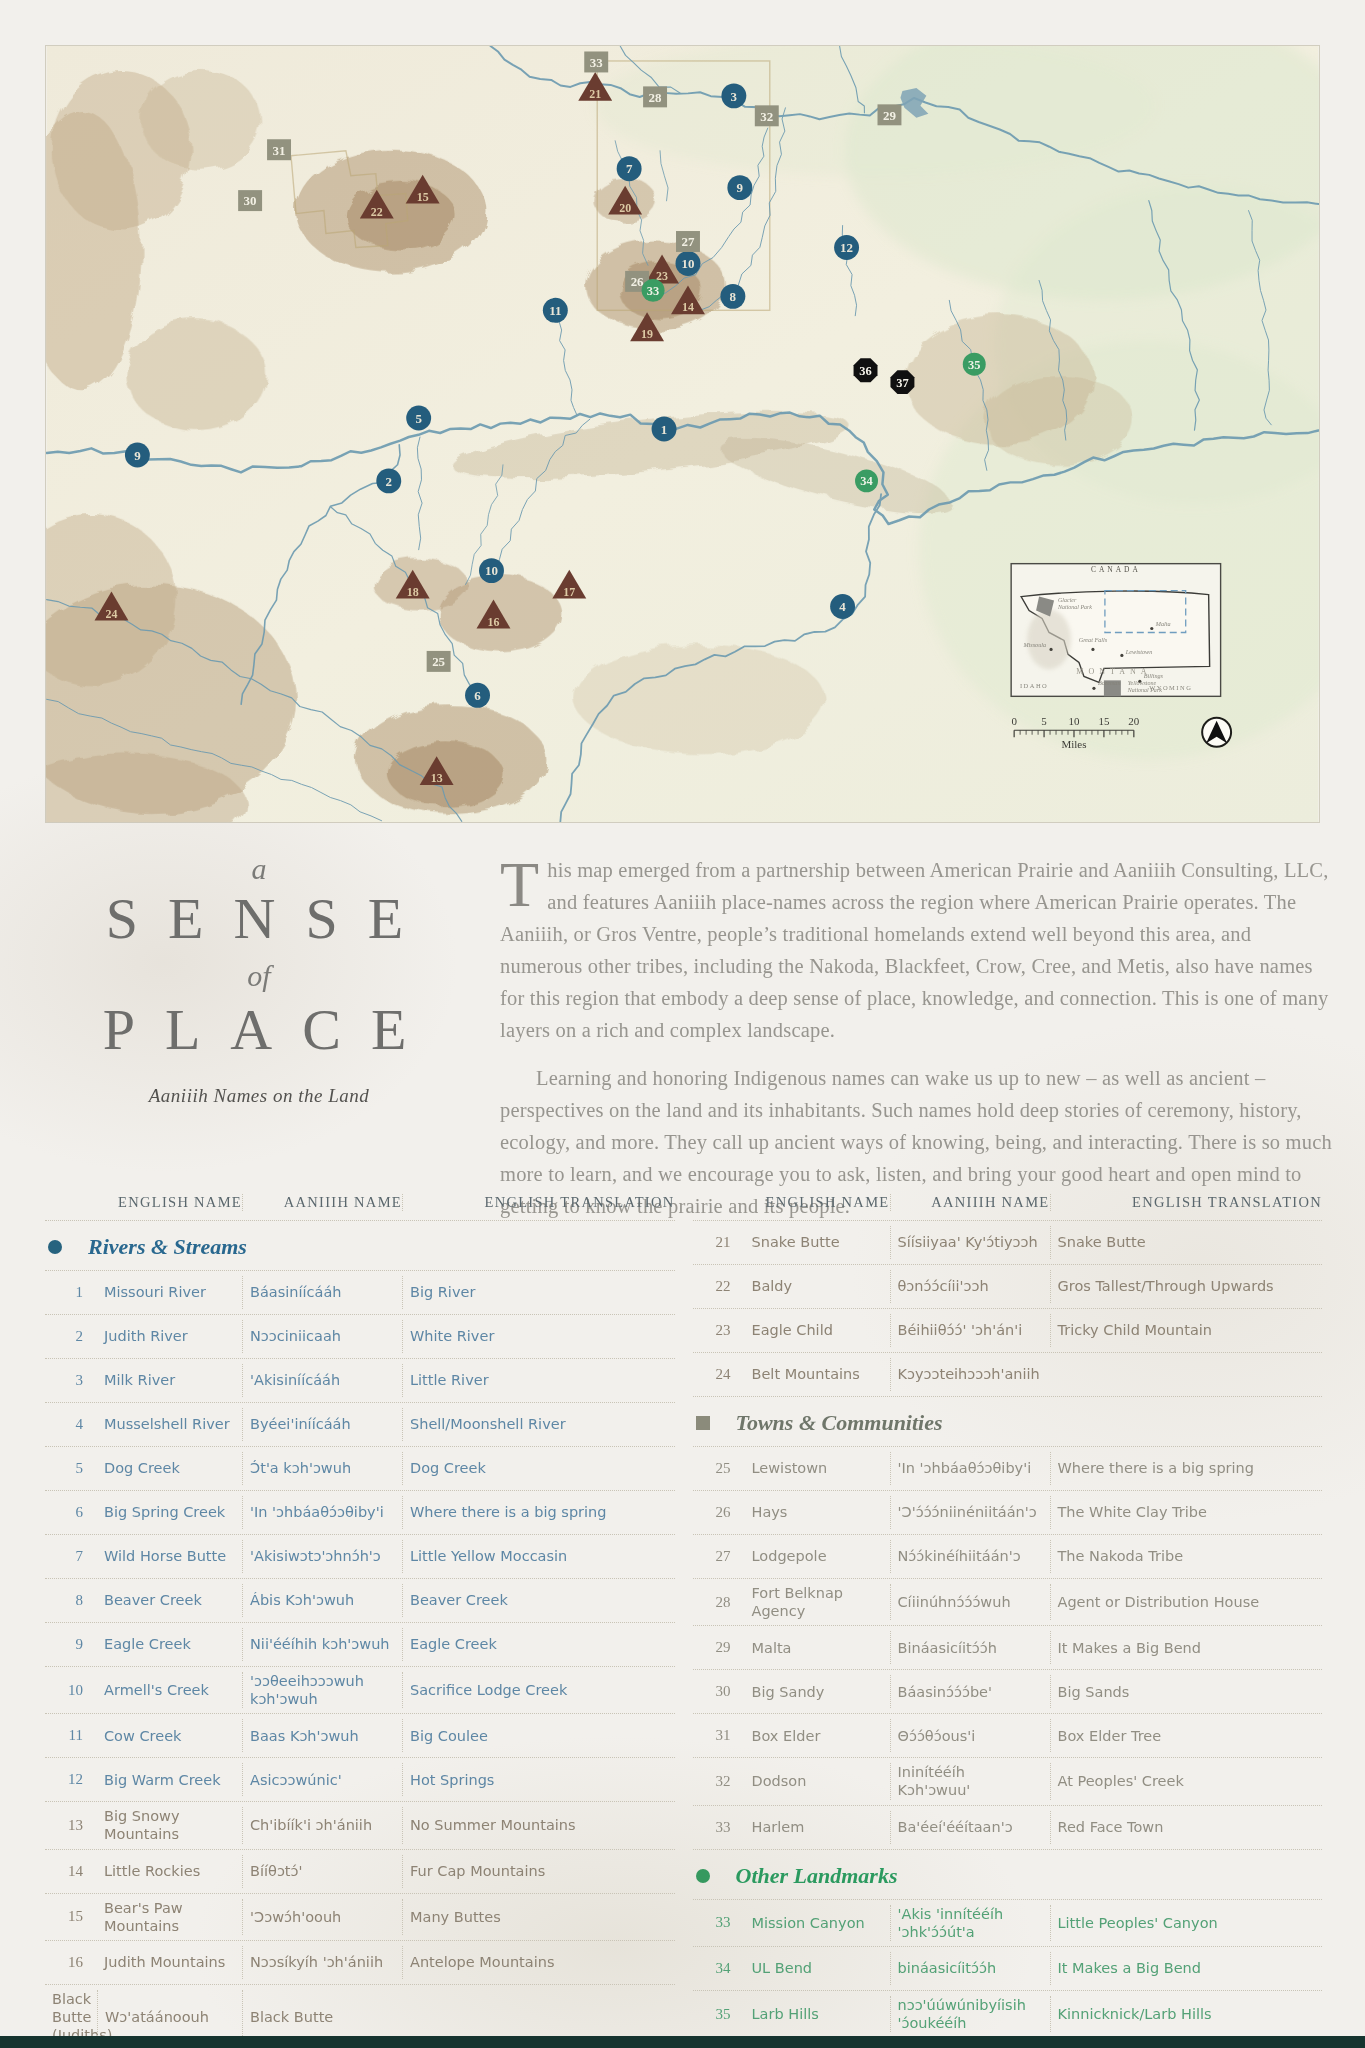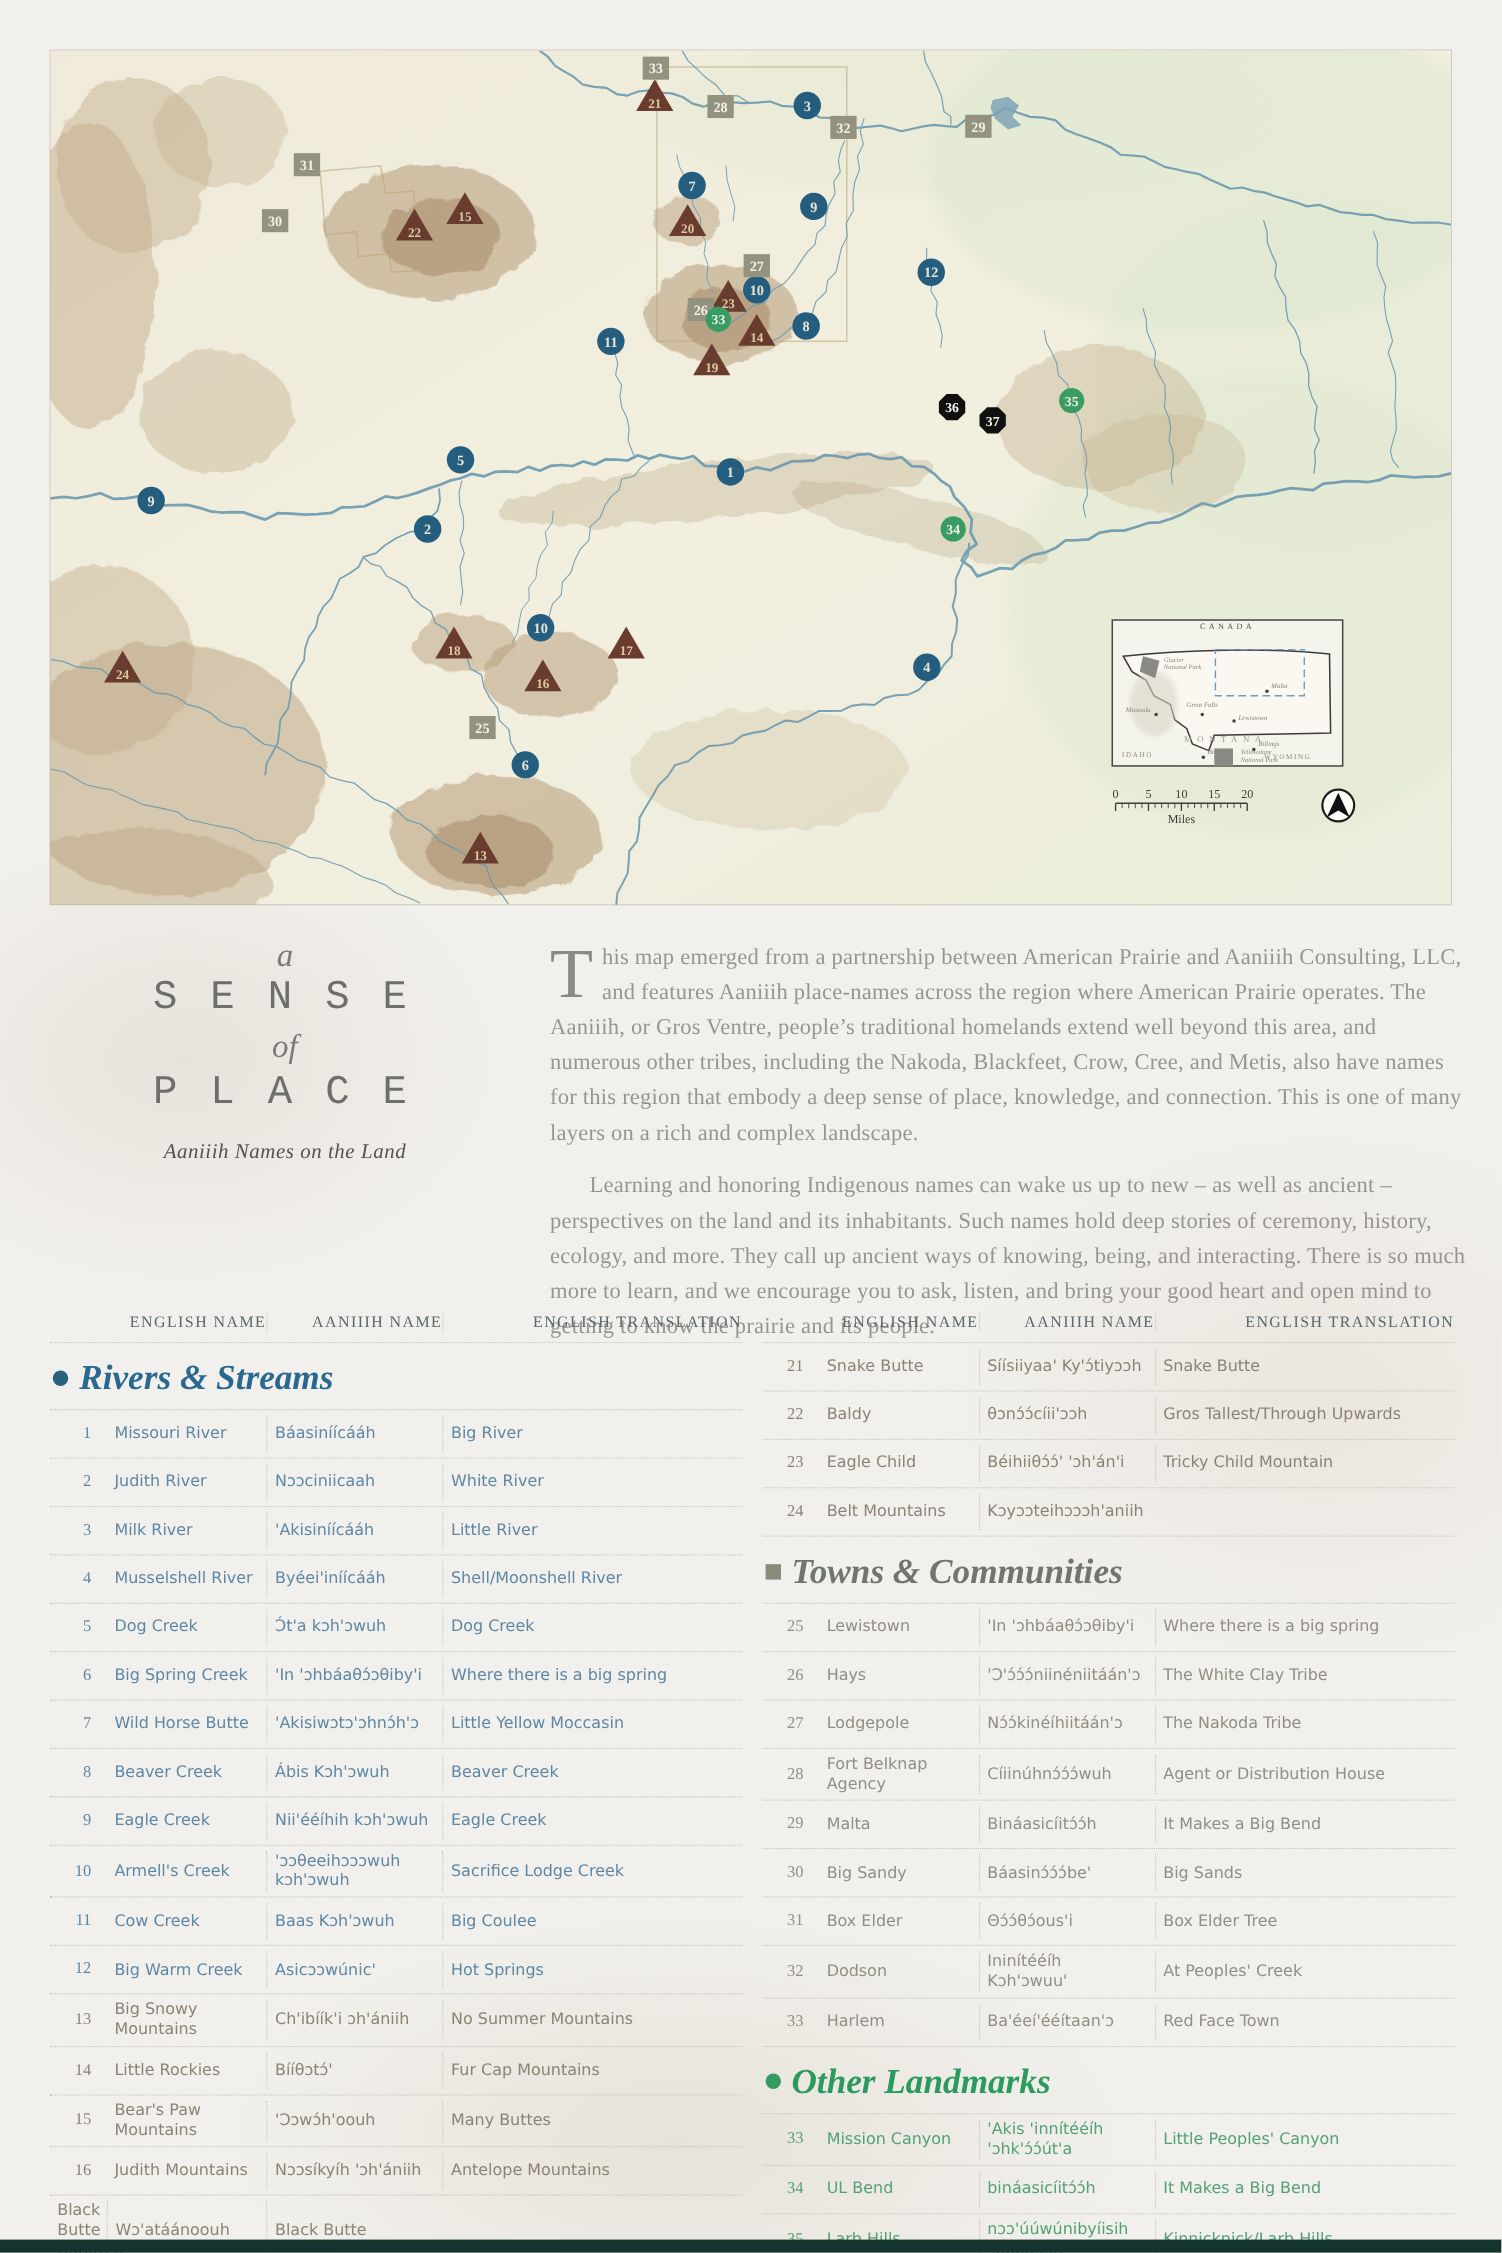--- a/index.html
+++ b/index.html
@@ -12,39 +12,39 @@
       radial-gradient(ellipse 600px 300px at 45% 95%, rgba(219,214,200,.5), rgba(219,214,200,0) 70%);
     font-family:"Liberation Serif","DejaVu Serif",serif;
   }
   
   .map-wrap{position:absolute;left:45px;top:45px;width:1275px;height:778px;
     border:1px solid rgba(150,140,110,.35);box-sizing:border-box;}
   .map-wrap svg{display:block;}
   
   .title-block{position:absolute;left:76px;top:852px;width:366px;text-align:center;color:#6e6e6c;}
   .t-a{font-style:italic;font-size:30px;color:#7b7b78;}
-  .t-big{font-size:37px;letter-spacing:30px;margin-left:21px;color:#6e6e6c;line-height:1.15;font-family:Liberation Mono, monospace;}
+  .t-big{font-size:58px;letter-spacing:30px;margin-left:21px;color:#6e6e6c;line-height:1.15;}
   .t-of{font-style:italic;font-size:30px;color:#7b7b78;margin:6px 0 4px;}
   .t-sub{font-style:italic;font-size:19px;color:#53524f;margin-top:22px;letter-spacing:.5px;}
   
   .intro{position:absolute;left:500px;top:855px;width:834px;color:#97958f;font-size:20.5px;line-height:1.56;letter-spacing:.2px;}
   .intro p{margin:0;}
   .intro .dropcap{float:left;font-size:64px;line-height:.82;padding:4px 8px 0 0;color:#8b8984;}
   .intro p.p2{text-indent:36px;margin-top:16px;font-family:Liberation Serif, serif;}
   
   .legend{position:absolute;left:45px;top:1185px;width:1277px;display:flex;gap:18px;}
   .lg-col{flex:1 1 0;min-width:0;}
   .lg-head{display:grid;grid-template-columns:52px 145px 160px 1fr;
     font-family:"Liberation Serif","DejaVu Serif",serif;font-size:14.5px;letter-spacing:1.3px;
     color:#5a676d;border-bottom:1px dotted #c9c4b6;padding:9px 0 9px;text-align:right;}
   .lg-head span{padding-left:6px;}
   .lg-head span+span+span{border-left:1px dotted #c9c4b6;}
   .lg-head .h2,.lg-head .h3{border-left:1px dotted #c9c4b6;}
-  .lg-section{display:flex;align-items:center;gap:10px;padding:13px 0 10px 3px;
-    border-bottom:1px dotted #c9c4b6;font-style:italic;font-size:32px;font-weight:600;}
+  .lg-section{display:flex;align-items:center;gap:26px;padding:13px 0 10px 3px;
+    border-bottom:1px dotted #c9c4b6;font-style:italic;font-size:22px;font-weight:600;}
   .lg-section .s-icon{width:14px;height:14px;flex:0 0 auto;display:inline-block;}
   .lg-row{display:grid;grid-template-columns:52px 145px 160px 1fr;align-items:center;
     border-bottom:1px dotted #c9c4b6;min-height:33px;padding:5px 0;
     font-family:"DejaVu Sans","Liberation Sans",sans-serif;font-size:14.5px;line-height:1.25;}
   .lg-row .num{font-family:"Liberation Serif","DejaVu Serif",serif;font-size:15px;text-align:right;padding-right:14px;}
   .lg-row .cell{padding:0 8px 0 7px;}
   .lg-row .a,.lg-row .tr{border-left:1px dotted #c9c4b6;align-self:stretch;display:flex;align-items:center;}
   
   .c-rivers{--row:#5e87a5;--head:#29688f;--icon:#27637f;}
   .c-mountains{--row:#8d8374;--head:#6b4334;--icon:#6a3c30;}

